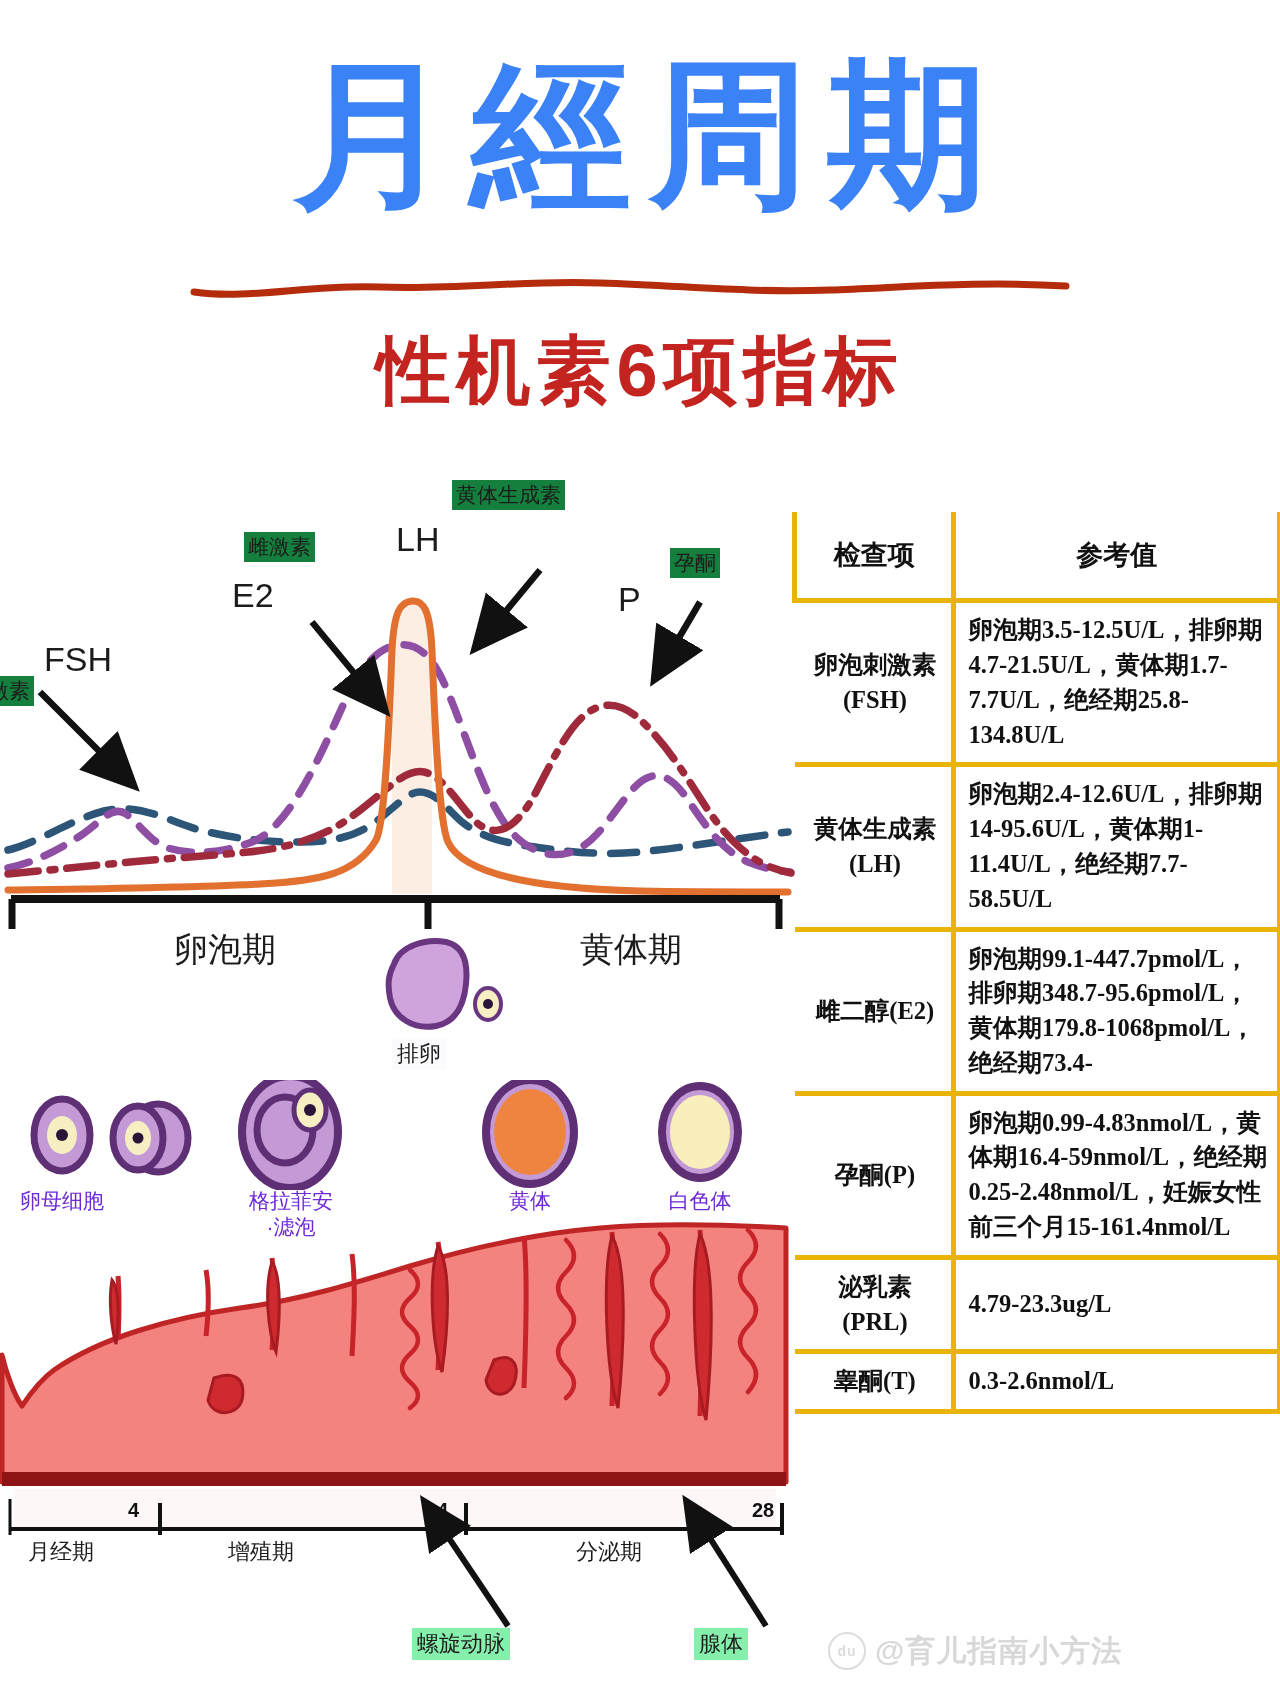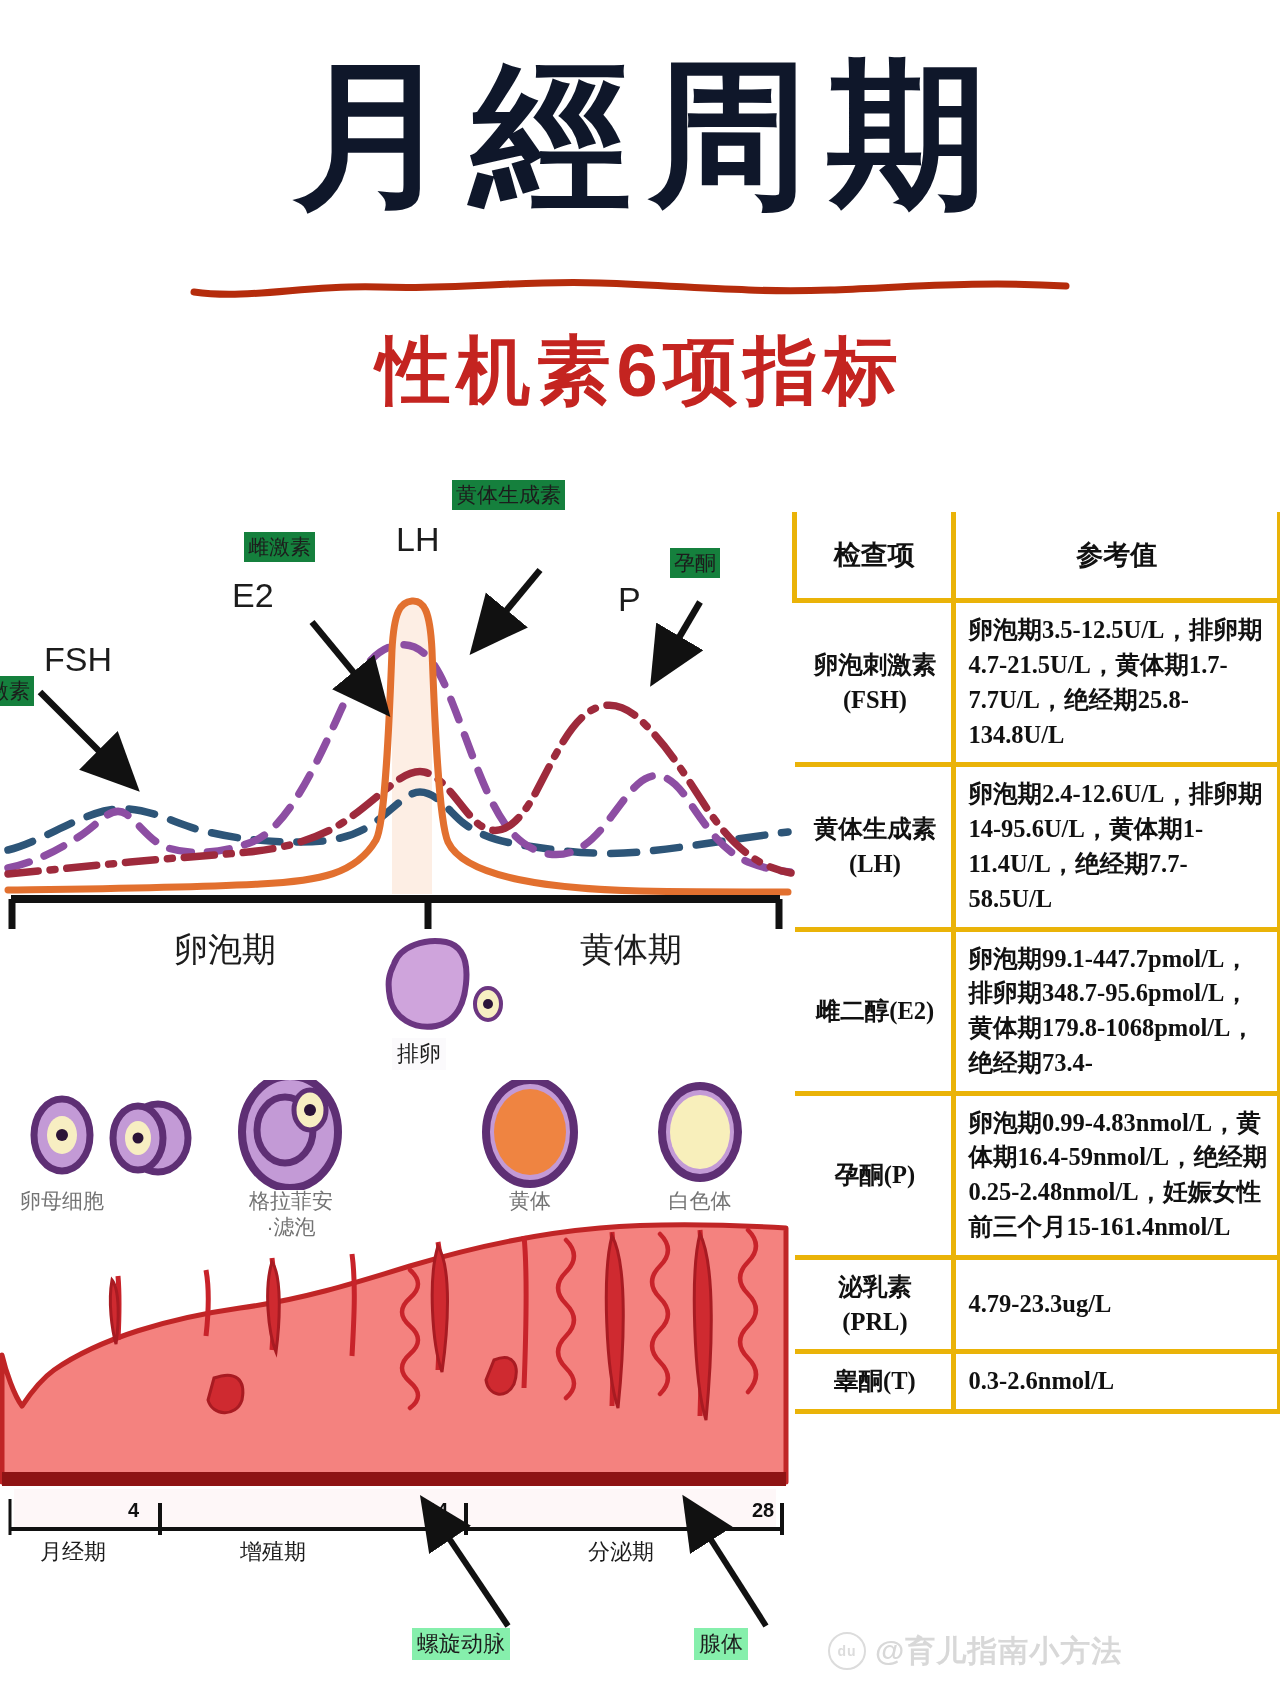--- a/index.html
+++ b/index.html
@@ -3,21 +3,21 @@
 <meta charset="utf-8">
 <style>
   html,body{margin:0;padding:0;background:#fff;}
   body{width:1280px;height:1706px;position:relative;overflow:hidden;
        font-family:"Liberation Sans","DejaVu Sans",sans-serif;color:#222;}
 
   
   #header{position:absolute;left:0;top:0;width:1280px;height:470px;}
   #main-title{position:absolute;left:0;top:48px;width:1280px;text-align:center;
       font-family:"Liberation Serif","DejaVu Serif",serif;
-      font-size:160px;line-height:1.1;font-weight:700;color:#0f172a;
+      font-size:160px;line-height:1.1;font-weight:700;color:#3b82f6;
       letter-spacing:18px;text-indent:18px;}
   #title-underline{position:absolute;left:190px;top:278px;width:880px;height:24px;}
   #sub-title{position:absolute;left:0;top:330px;width:1280px;text-align:center;
       font-size:74px;line-height:1.1;font-weight:700;color:#c42420;letter-spacing:6px;}
 
   
   #diagram{position:absolute;left:0;top:470px;width:795px;height:1236px;}
 
   .dlabel{position:absolute;font-size:21px;color:#1c1c1c;white-space:nowrap;
           background:#15803d;padding:1px 4px;}
@@ -30,27 +30,27 @@
   #phasebar{position:absolute;left:8px;top:425px;width:775px;height:70px;}
   .phase-name{position:absolute;top:32px;font-size:34px;color:#1c1c1c;white-space:nowrap;}
 
   
   #ovulation{position:absolute;left:370px;top:460px;width:140px;height:120px;}
   #ovulation-label{position:absolute;left:392px;top:568px;font-size:22px;color:#1c1c1c;
       background:#fbfafc;padding:1px 5px;}
 
   
   #follicles{position:absolute;left:0;top:610px;width:795px;height:110px;}
-  .fol-label{position:absolute;font-size:21px;color:#737373;text-align:center;
+  .fol-label{position:absolute;font-size:21px;color:#6d28d9;text-align:center;
       line-height:1.22;white-space:nowrap;}
 
   
   #endo{position:absolute;left:0;top:740px;width:795px;height:290px;}
   #endo-axis{position:absolute;left:0;top:1015px;width:795px;height:120px;}
-  .endo-phase{position:absolute;top:52px;font-size:22px;color:#1c1c1c;white-space:nowrap;margin-left:12px;}
+  .endo-phase{position:absolute;top:52px;font-size:22px;color:#1c1c1c;white-space:nowrap;}
   .endo-num{position:absolute;top:14px;font-size:20px;color:#111;font-weight:700;}
   .endo-anno{position:absolute;font-size:22px;color:#1c1c1c;background:#86efac;padding:1px 5px;white-space:nowrap;}
 
   
   #table{position:absolute;left:792px;top:512px;width:490px;
          border-collapse:collapse;font-family:"Liberation Serif","DejaVu Serif",serif;}
   #table td,#table th{border:5px solid #eab308;vertical-align:middle;
       padding:10px 8px 10px 12px;font-size:24.5px;line-height:1.42;color:#111;}
   #table th{font-weight:700;text-align:center;font-size:27px;padding:24px 8px;}
   #table .c-name{width:118px;text-align:center;font-weight:700;}

